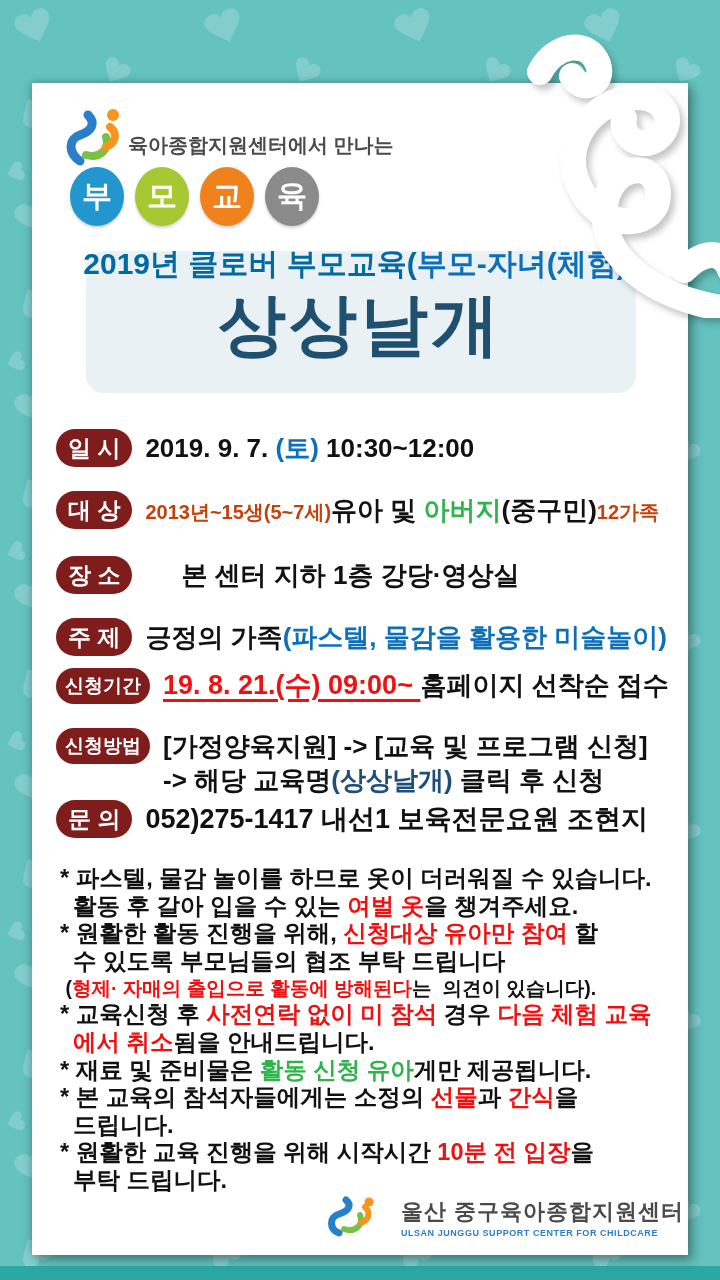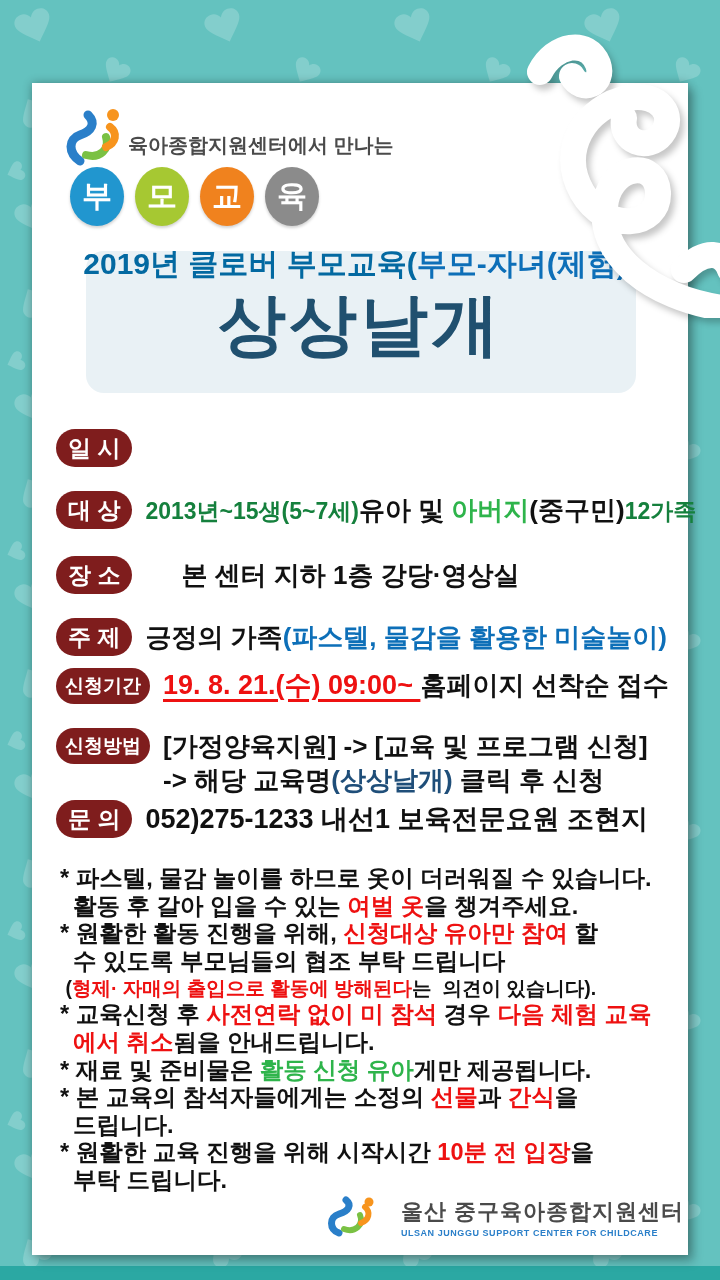--- a/index.html
+++ b/index.html
@@ -35,21 +35,21 @@
     display:flex;align-items:center;justify-content:center;font-size:23px;font-weight:bold;
     padding:0 12px;box-sizing:border-box;flex:0 0 auto;}
   .row.wide .badge{font-size:19px;height:36px;padding:0 9px;margin-top:2px;}
   .content{margin-left:13px;font-size:26px;font-weight:700;line-height:38px;color:#111;}
   .row:nth-child(6) .content{line-height:34px;margin-top:3px;}
   .row:nth-child(7) .content{font-size:27px;}
   
   .seg-k{color:#111111;}
   .seg-n{color:#0369a1;}
   .seg-b{color:#0d6fb8;}
-  .seg-b2{color:#15803d;font-size:23px;}
+  .seg-b2{color:#c2410c;font-size:20px;}
   .seg-g{color:#2eb44b;}
   .seg-r{color:#ee1111;}
   .seg-nb{color:#1f4e79;}
   .seg-ru{color:#ee1111;text-decoration:underline;text-decoration-thickness:3px;text-underline-offset:5px;font-size:27px;}
   
   .notes{position:absolute;top:782px;left:28px;right:10px;z-index:2;font-size:23.5px;font-weight:bold;
     line-height:27.6px;white-space:pre;color:#111;}
   .note-line.small{font-size:19.5px;line-height:26px;}
   
   .footer{position:absolute;right:4px;bottom:16px;display:flex;align-items:center;z-index:2;}
@@ -98,20 +98,23 @@
       <span class="brand-circle" style="background: rgb(139, 139, 139);">육</span>
     </div>
 
     <div class="band"></div>
     <div class="title-line"><span class="seg-n">2019년 클로버 부모교육(</span><span class="seg-b">부모-자녀(체험)</span><span class="seg-n">)</span></div>
     <div class="main-title">상상날개</div>
 
     <div id="rows">
         <div class="row">
           <span class="badge">일 시</span>
+          <div class="content">
+            <div><span class="seg-k">2019. 9. 7. </span><span class="seg-b">(토)</span><span class="seg-k"> 10:30~12:00</span></div>
+          </div>
         </div>
         <div class="row">
           <span class="badge">대 상</span>
           <div class="content">
             <div><span class="seg-b2">2013년~15생(5~7세)</span><span class="seg-k">유아 및 </span><span class="seg-g">아버지</span><span class="seg-k">(중구민)</span><span class="seg-b2">12가족</span></div>
           </div>
         </div>
         <div class="row">
           <span class="badge">장 소</span>
           <div class="content">
@@ -133,21 +136,21 @@
         <div class="row wide">
           <span class="badge">신청방법</span>
           <div class="content">
             <div><span class="seg-k">[가정양육지원] -&gt; [교육 및 프로그램 신청]</span></div>
             <div><span class="seg-k">-&gt; 해당 교육명</span><span class="seg-nb">(상상날개)</span><span class="seg-k"> 클릭 후 신청</span></div>
           </div>
         </div>
         <div class="row">
           <span class="badge">문 의</span>
           <div class="content">
-            <div><span class="seg-k">052)275-1233 내선1 보육전문요원 조현지</span></div>
+            <div><span class="seg-k">052)275-1417 내선1 보육전문요원 조현지</span></div>
           </div>
         </div>
       </div>
 
     <div class="notes" id="notes"><div class="note-line"><span class="seg-k">* 파스텔, 물감 놀이를 하므로 옷이 더러워질 수 있습니다.</span></div><div class="note-line"><span class="seg-k">  활동 후 갈아 입을 수 있는 </span><span class="seg-r">여벌 옷</span><span class="seg-k">을 챙겨주세요.</span></div><div class="note-line"><span class="seg-k">* 원활한 활동 진행을 위해, </span><span class="seg-r">신청대상 유아만 참여</span><span class="seg-k"> 할</span></div><div class="note-line"><span class="seg-k">  수 있도록 부모님들의 협조 부탁 드립니다</span></div><div class="note-line small"><span class="seg-k"> (</span><span class="seg-r">형제· 자매의 출입으로 활동에 방해된다</span><span class="seg-k">는  의견이 있습니다).</span></div><div class="note-line"><span class="seg-k">* 교육신청 후 </span><span class="seg-r">사전연락 없이 미 참석</span><span class="seg-k"> 경우 </span><span class="seg-r">다음 체험 교육</span></div><div class="note-line"><span class="seg-k">  </span><span class="seg-r">에서 취소</span><span class="seg-k">됨을 안내드립니다.</span></div><div class="note-line"><span class="seg-k">* 재료 및 준비물은 </span><span class="seg-g">활동 신청 유아</span><span class="seg-k">게만 제공됩니다.</span></div><div class="note-line"><span class="seg-k">* 본 교육의 참석자들에게는 소정의 </span><span class="seg-r">선물</span><span class="seg-k">과 </span><span class="seg-r">간식</span><span class="seg-k">을</span></div><div class="note-line"><span class="seg-k">  드립니다.</span></div><div class="note-line"><span class="seg-k">* 원활한 교육 진행을 위해 시작시간 </span><span class="seg-r">10분 전 입장</span><span class="seg-k">을</span></div><div class="note-line"><span class="seg-k">  부탁 드립니다.</span></div></div>
 
     <div class="footer">
       <svg width="66" height="44" viewBox="0 0 66 44">
         <path d="M12 38 C 2 34, 2 22, 12 19 C 22 16, 25 10, 19 5" fill="none" stroke="#2a7fc9" stroke-width="7" stroke-linecap="round"></path>
         <path d="M17 34 C 28 38, 37 30, 33 20" fill="none" stroke="#7ac143" stroke-width="6" stroke-linecap="round"></path>

